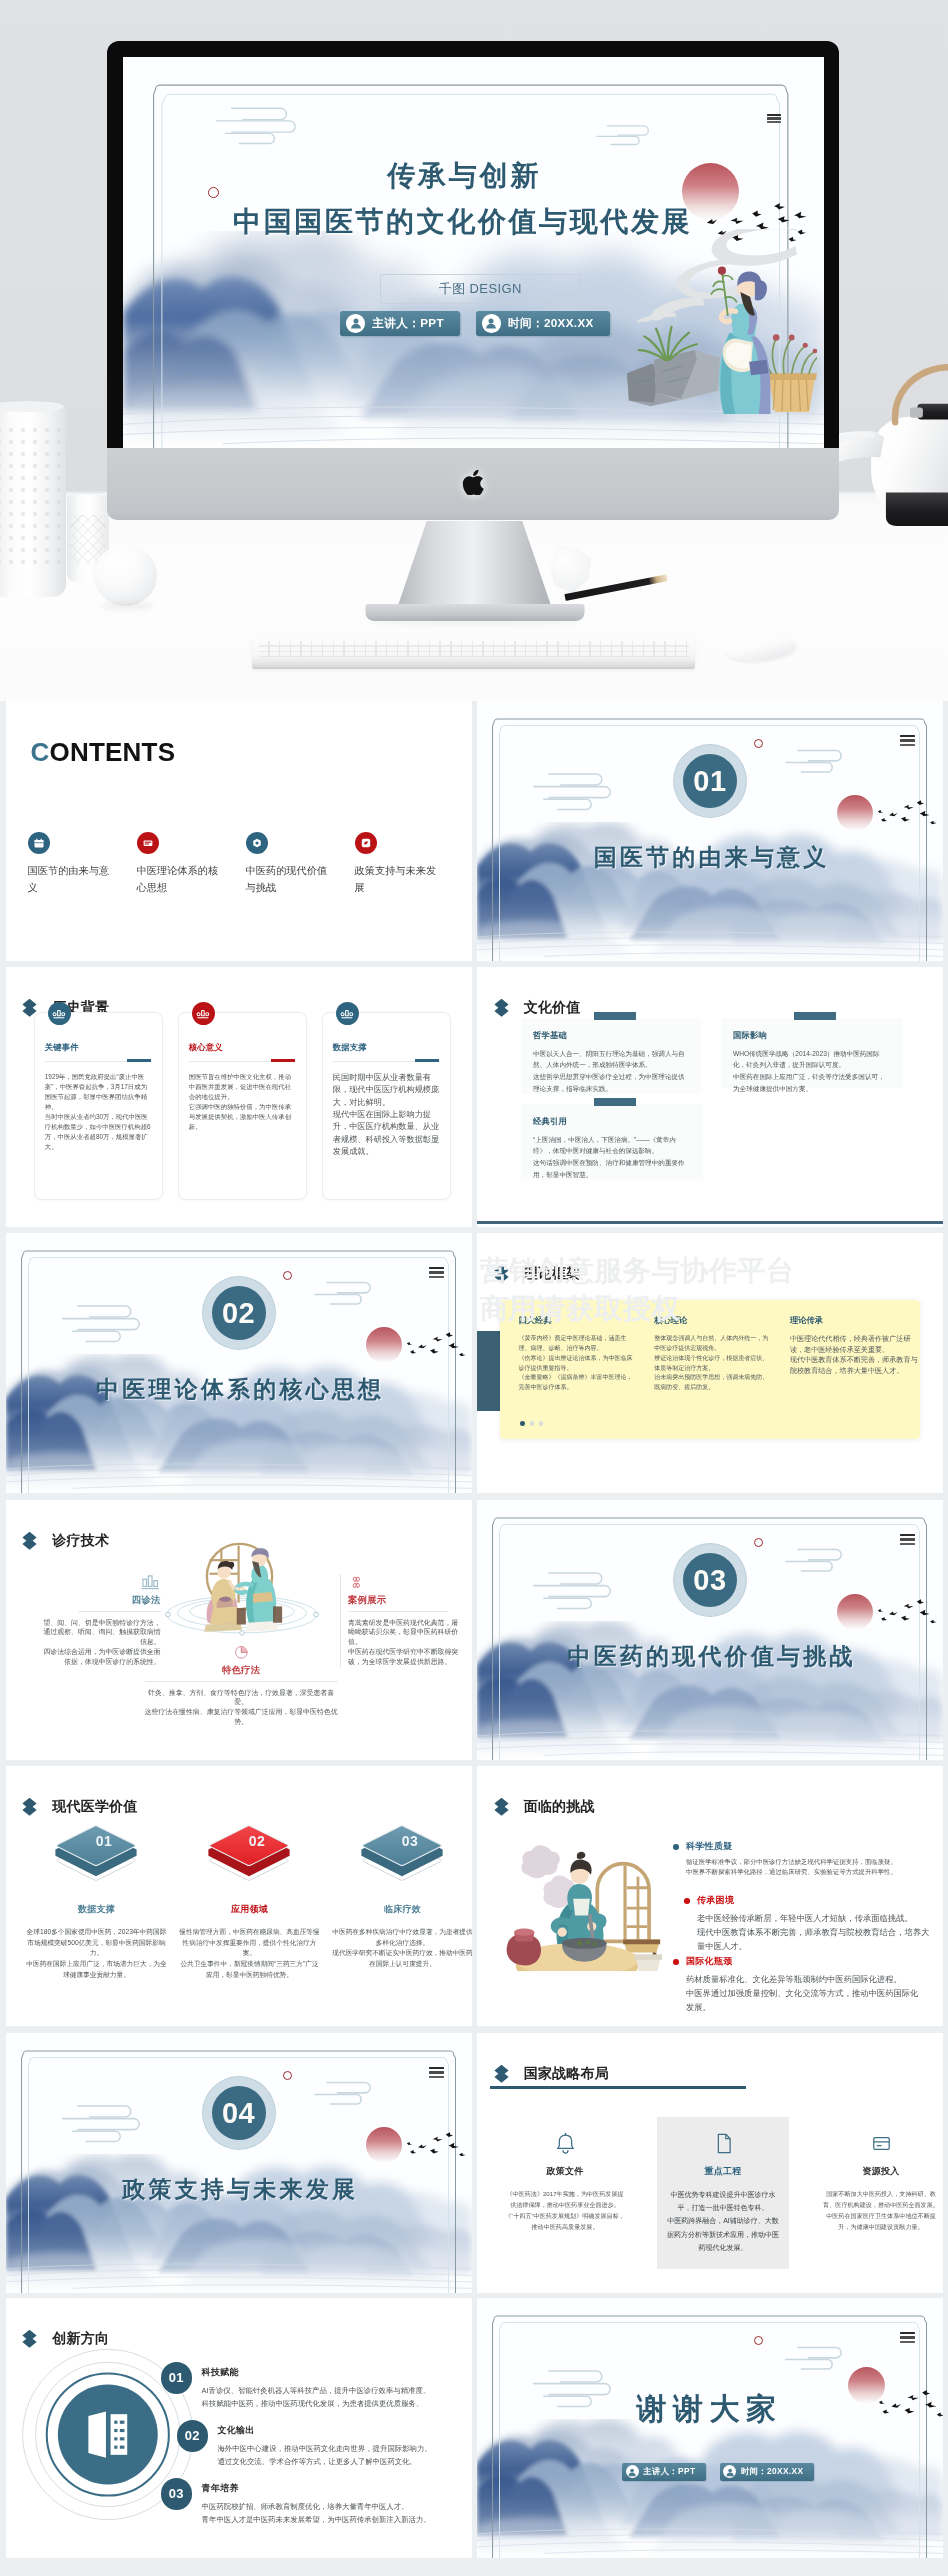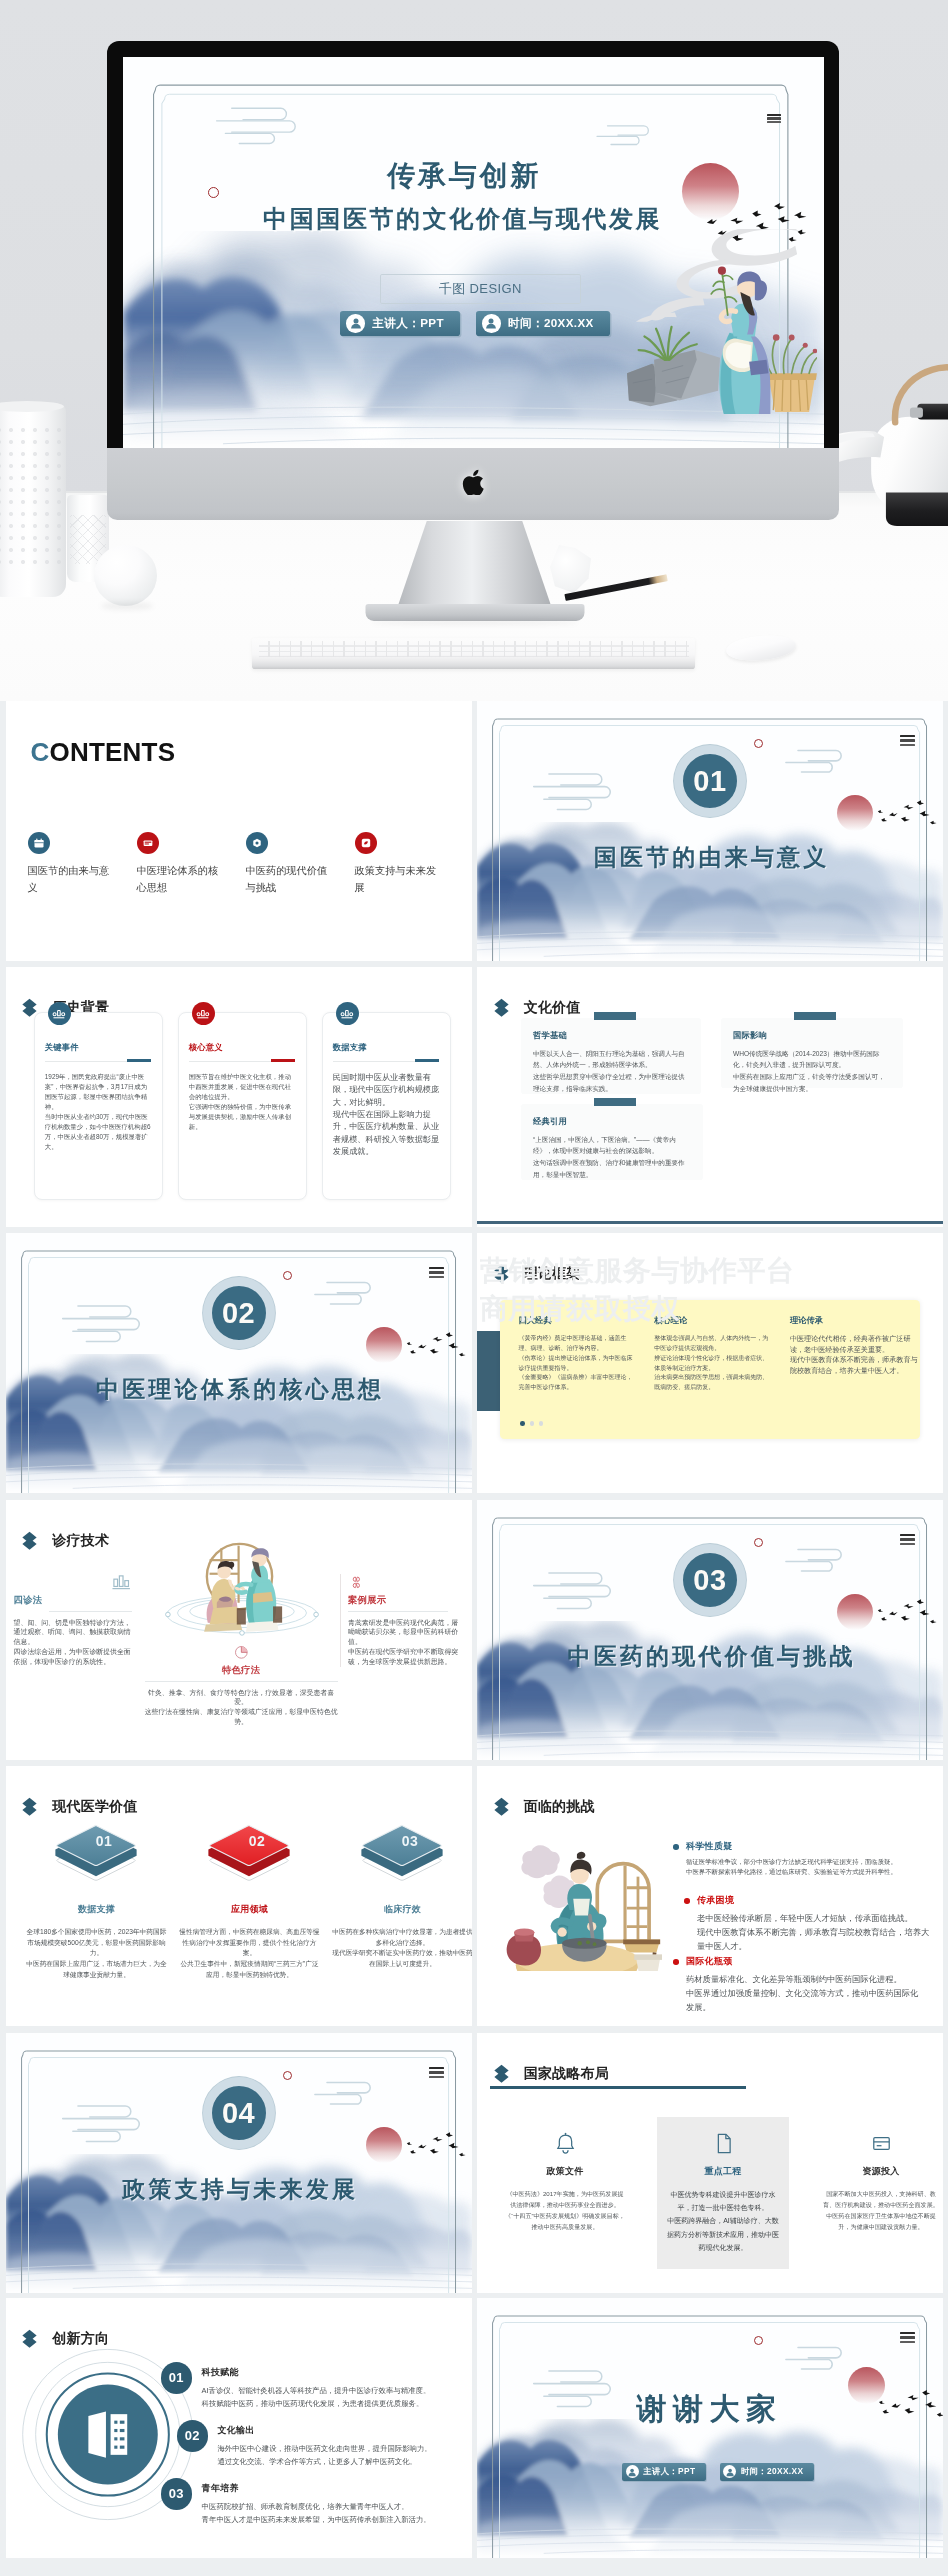--- a/index.html
+++ b/index.html
@@ -122,21 +122,21 @@
 .th-hd{font-size:8.3px;font-weight:700;color:#2d5a70;}
 .th-bd{margin-top:8.3px;font-size:6px;line-height:9.8px;color:#4e5356;}
 .th-col:nth-child(3) .th-bd{font-size:7.1px;line-height:10.4px;}
 .th-dots{position:absolute;left:20.4px;bottom:13px;display:flex;gap:4.6px;}
 .th-dots i{width:4.6px;height:4.6px;border-radius:50%;background:#d8dcde;}
 .th-dots i:first-child{background:#2d5a70;}
 
 
 .dg-ill{position:absolute;left:180px;top:28px;width:107px;height:106px;z-index:3;}
 .dg-orbit{position:absolute;left:145px;top:93px;width:182px;height:43px;z-index:1;}
-.dg-l{position:absolute;left:8px;top:74px;width:118px;}
+.dg-l{position:absolute;left:37px;top:74px;width:118px;text-align:right;}
 .dg-b{position:absolute;left:139px;top:144px;width:193px;text-align:center;}
 .dg-r{position:absolute;left:334px;top:74px;width:119px;}
 .dg-hd{font-size:9.3px;font-weight:700;margin-top:4.6px;letter-spacing:0.3px;}
 .dg-bd{margin-top:5.6px;font-size:6.9px;line-height:9.8px;color:#4e5356;}
 .dg-r{border-left:1.9px solid #e8e3e3;padding-left:7.4px;}
 .dg-r .dg-ic{text-align:left;}
 
 
 .bk{position:absolute;left:20.4px;top:52px;display:flex;gap:12px;}
 .bk-col{width:141px;text-align:center;}
@@ -190,21 +190,21 @@
 .ts-ham{left:644px;top:57px;width:14px;height:9.3px;}
 .ts-ring{left:85px;top:130px;width:11px;height:11px;border-width:1.7px;}
 .ts-sun{position:absolute;left:559px;top:106px;width:57px;height:57px;border-radius:50%;
   background:linear-gradient(180deg,#b9545b 0%,#cf8187 40%,#eed9d9 75%,rgba(255,255,255,0) 100%);}
 .ts-clouds{position:absolute;left:77px;top:45px;width:120px;height:44px;}
 .ts-clouds2{position:absolute;left:467px;top:64px;width:70px;height:26px;}
 .ts-birds{position:absolute;left:582px;top:142px;width:109px;height:51px;}
 .ts-smoke{position:absolute;left:500px;top:172px;width:176px;height:93px;}
 .ts-t1{position:absolute;left:0;right:21px;top:100px;text-align:center;font-size:28px;font-weight:900;color:#2d5a70;letter-spacing:2.8px;text-indent:2.8px;
   text-shadow:1.5px 1.5px 0 rgba(255,255,255,.55);}
-.ts-t2{position:absolute;left:0;right:24px;top:146px;text-align:center;font-size:24px;font-weight:900;color:#2d5a70;letter-spacing:2.6px;text-indent:2.6px;
+.ts-t2{position:absolute;left:0;right:24px;top:146px;text-align:center;font-size:28px;font-weight:900;color:#2d5a70;letter-spacing:2.6px;text-indent:2.6px;
   text-shadow:1.5px 1.5px 0 rgba(255,255,255,.55);}
 .ts-sub{position:absolute;left:257px;top:217px;width:201px;height:30px;border:0.9px solid #c6d2da;border-radius:1.9px;
   display:flex;align-items:center;justify-content:center;font-size:13px;color:#4b6f84;letter-spacing:0.4px;}
 .ts-pills{position:absolute;left:217px;top:254px;display:flex;gap:15.8px;}
 .ts-person{position:absolute;left:500px;top:202px;width:194px;height:155px;}
 
 
 .sec-mount{position:absolute;left:0;bottom:0;width:466px;height:139px;}
 .sec-frame{position:absolute;left:0;top:0;width:466px;height:260px;}
 .sec-ham{left:423px;top:34px;width:15px;height:11px;}

